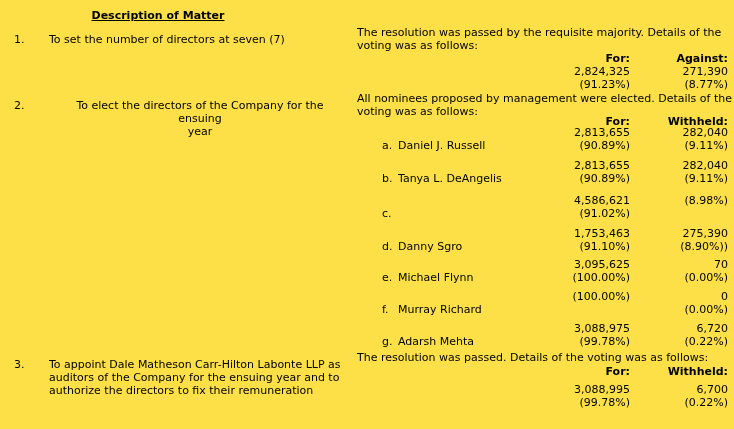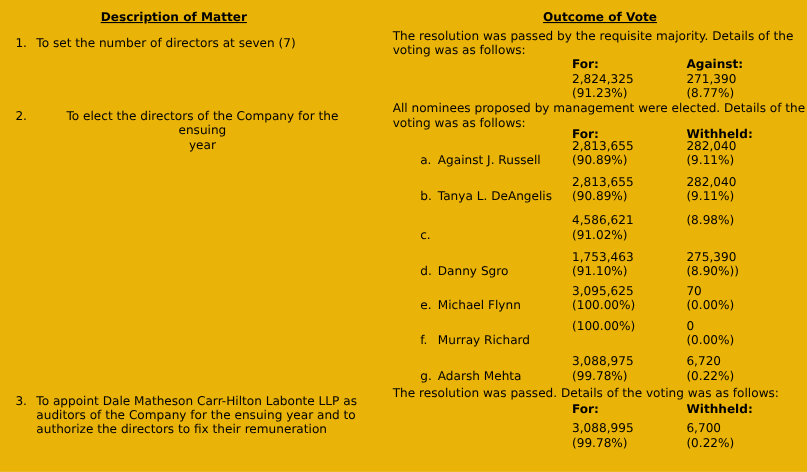--- a/index.html
+++ b/index.html
@@ -1,50 +1,49 @@
 <!DOCTYPE html>
 <html><head>
 <meta charset="utf-8">
 <style>
   html,body{margin:0;padding:0;background:#fff;}
   .page{
-    position:relative;width:734px;height:429px;background:#eab308;
+    position:relative;width:734px;height:429px;background:#fde047;
     font-family:"DejaVu Sans","Liberation Sans",sans-serif;
     font-size:11px;line-height:13px;color:#000;overflow:hidden;
   }
   .hdr{position:absolute;top:9px;font-weight:bold;text-decoration:underline;text-align:center;white-space:nowrap;}
   .left-hdr{left:0;width:316px;}
   .right-hdr{left:357px;width:377px;}
 
   
   .matter{position:absolute;left:14px;display:flex;align-items:flex-start;}
   .num{flex:0 0 auto;width:19px;}
   .num-wide{width:30px;}
-  .mtext{white-space:pre-line;width:322px;}
+  .mtext{white-space:pre-line;width:322px;margin-left:16px;}
   .mtext-center{text-align:center;width:280px;}
 
   
   .rcol{position:absolute;left:357px;top:0;width:377px;height:368px;}
   .intro{position:absolute;left:0;width:377px;white-space:pre-line;}
   .vrow{position:absolute;left:0;width:377px;}
-  .vote-col{position:absolute;text-align:left;}
+  .vote-col{position:absolute;text-align:right;}
   .col-a{left:163px;width:110px;}
   .col-b{left:267px;width:104px;}
   .vh{font-weight:bold;}
   .nominee-row{position:absolute;left:0;width:377px;height:26px;}
   .nom-name{position:absolute;left:25px;top:13px;display:flex;white-space:nowrap;}
   .nom-letter{flex:0 0 auto;width:16px;}
 </style>
 </head>
 <body>
 
 <div class="page">
 
   <div class="hdr left-hdr">Description of Matter</div>
-  <div class="hdr right-hdr">Outcome of Vote</div>
 
   <div class="matter" style="top:33px">
     <span class="num">1.</span>
     <span class="mtext">To set the number of directors at seven (7)</span>
   </div>
 
   <div class="matter" style="top:99px">
     <span class="num num-wide">2.</span>
     <span class="mtext mtext-center">To elect the directors of the Company for the ensuing
 year</span>
@@ -77,21 +76,21 @@
     <div class="intro" style="top:92px">All nominees proposed by management were elected. Details of the
 voting was as follows:</div>
     <div class="vrow" style="top:115px">
       <div class="vote-col col-a vh">For:</div>
       <div class="vote-col col-b vh">Withheld:</div>
     </div>
 
     <div class="nominee-row" style="top:126px">
       <div class="nom-name">
         <span class="nom-letter">a.</span>
-        <span>Against J. Russell</span>
+        <span>Daniel J. Russell</span>
       </div>
       <div class="vote-col col-a">
         <div>2,813,655</div>
         <div>(90.89%)</div>
       </div>
       <div class="vote-col col-b">
         <div>282,040</div>
         <div>(9.11%)</div>
       </div>
     </div>

